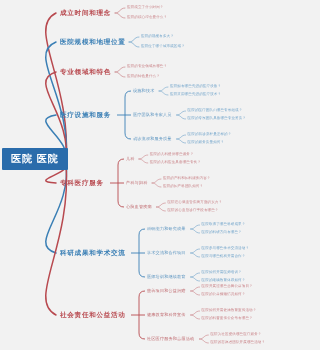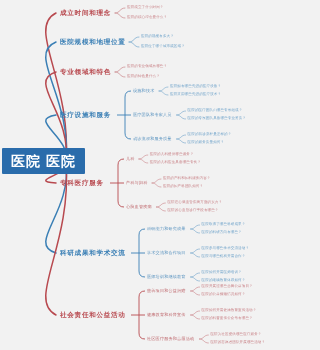--- a/index.html
+++ b/index.html
@@ -12,21 +12,21 @@
   }
   #canvas{position:absolute;inset:0;width:300px;height:350px;}
   svg.links{position:absolute;left:0;top:0;width:300px;height:350px;pointer-events:none;}
 
   .node{position:absolute;white-space:nowrap;line-height:1;}
 
   .root{
     left:2px;top:148px;
     background:#2a6cab;
     color:#ffffff;
-    font-size:14px;
+    font-size:10px;
     font-weight:bold;
     padding:6px 9px;
     letter-spacing:1px;
     border-radius:1px;
   }
 
   .l1{
     font-size:6.6px;
     font-weight:bold;
     letter-spacing:.7px;

